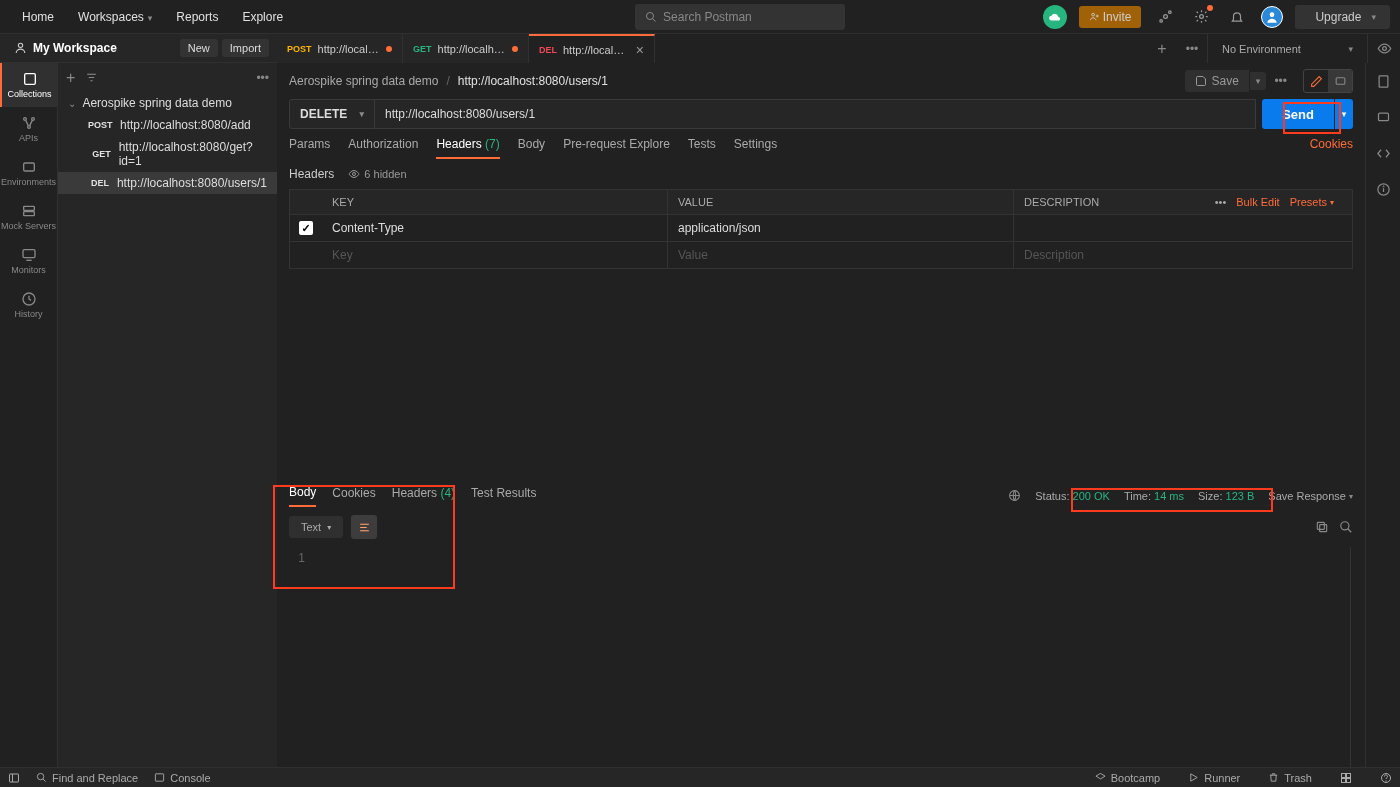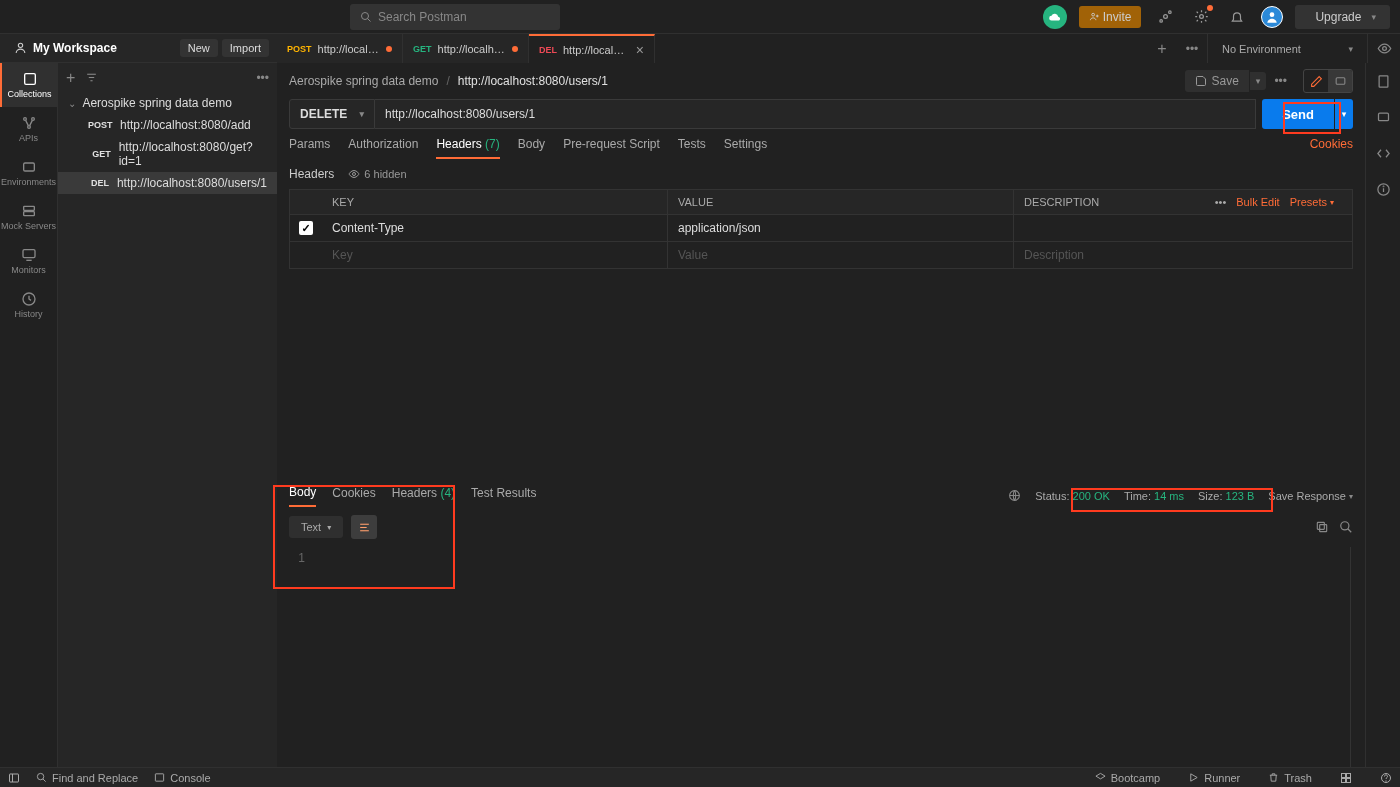--- a/index.html
+++ b/index.html
@@ -134,20 +134,26 @@
 .footer { height:20px; background:#262626; display:flex; align-items:center; padding:0 8px; font-size:11px; color:#aaa; gap:16px; border-top:1px solid #303030; position:absolute; bottom:0; left:0; right:0;}
 .footer .right { margin-left:auto; display:flex; gap:28px; align-items:center;}
 .footer .item { display:flex; align-items:center; gap:5px; cursor:pointer;}
 
 .highlight-box { position:absolute; border:2px solid #ff3b1f; pointer-events:none; z-index:100; }
 </style>
 </head>
 <body>
 
 <div class="header">
+  <div class="nav-left">
+    <a>Home</a>
+    <a class="dropdown">Workspaces</a>
+    <a>Reports</a>
+    <a>Explore</a>
+  </div>
   <div class="search-box">
     <svg width="12" height="12" viewBox="0 0 24 24" fill="none" stroke="#888" stroke-width="2">
         <circle cx="10" cy="10" r="7"></circle>
         <line x1="21" y1="21" x2="15" y2="15"></line>
       </svg>
     <span>Search Postman</span>
   </div>
   <div class="right">
     <div class="cloud-btn">
       <svg width="14" height="14" viewBox="0 0 24 24" fill="#fff">
@@ -356,21 +362,21 @@
         </div>
       <div class="send-btn">Send</div>
       <div class="send-caret">▾</div>
     </div>
 
     <div class="param-tabs">
       <div class="param-tab">Params</div>
       <div class="param-tab">Authorization</div>
       <div class="param-tab active"><span>Headers</span> <span class="count">(7)</span></div>
       <div class="param-tab">Body</div>
-      <div class="param-tab">Pre-request Script</div>
+      <div class="param-tab">Pre-request Explore</div>
       <div class="param-tab">Tests</div>
       <div class="param-tab">Settings</div>
       <div class="cookies-link">Cookies</div>
     </div>
 
     <div class="headers-label">
       <span>Headers</span>
       <span class="hidden-toggle">
         <svg width="12" height="12" viewBox="0 0 24 24" fill="none" stroke="#999" stroke-width="2">
             <path d="M2 12s4-7 10-7 10 7 10 7-4 7-10 7-10-7-10-7z"></path>

